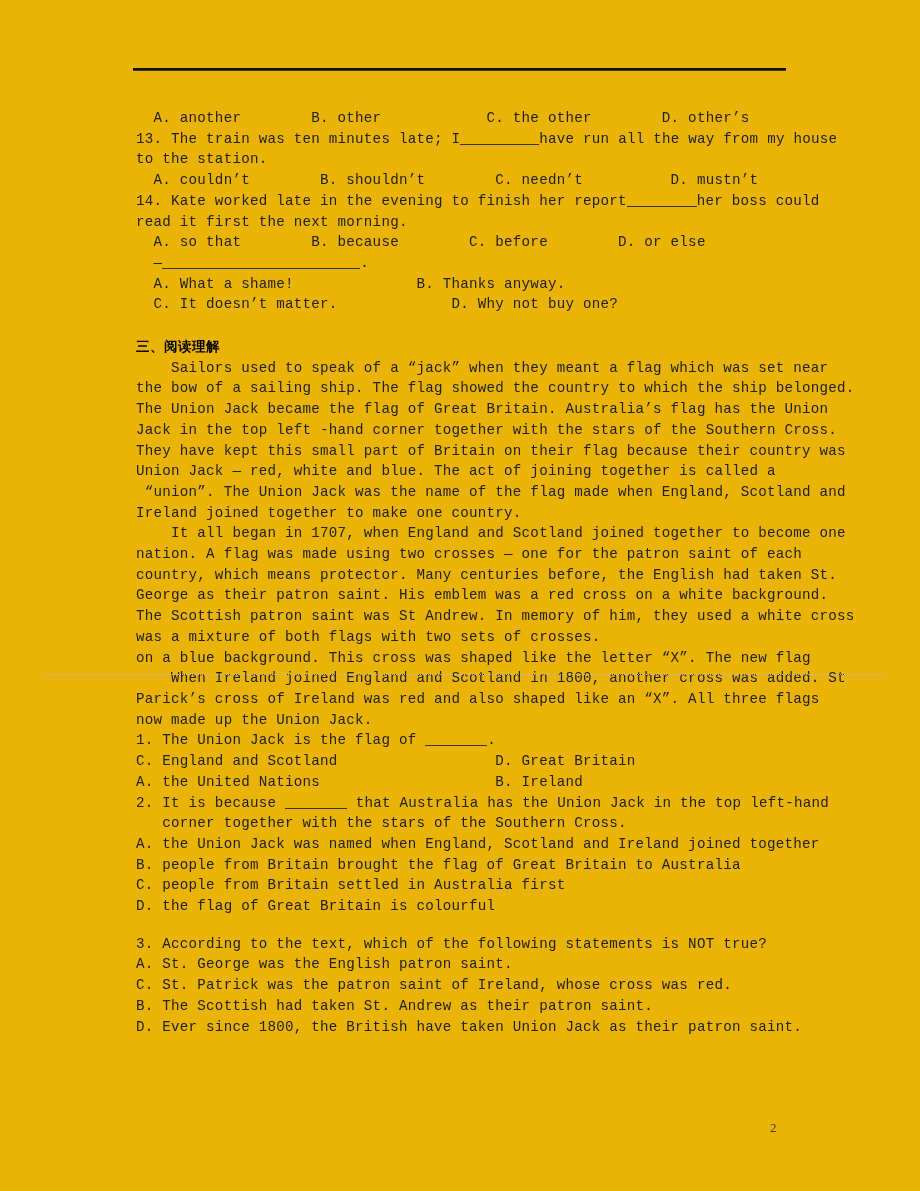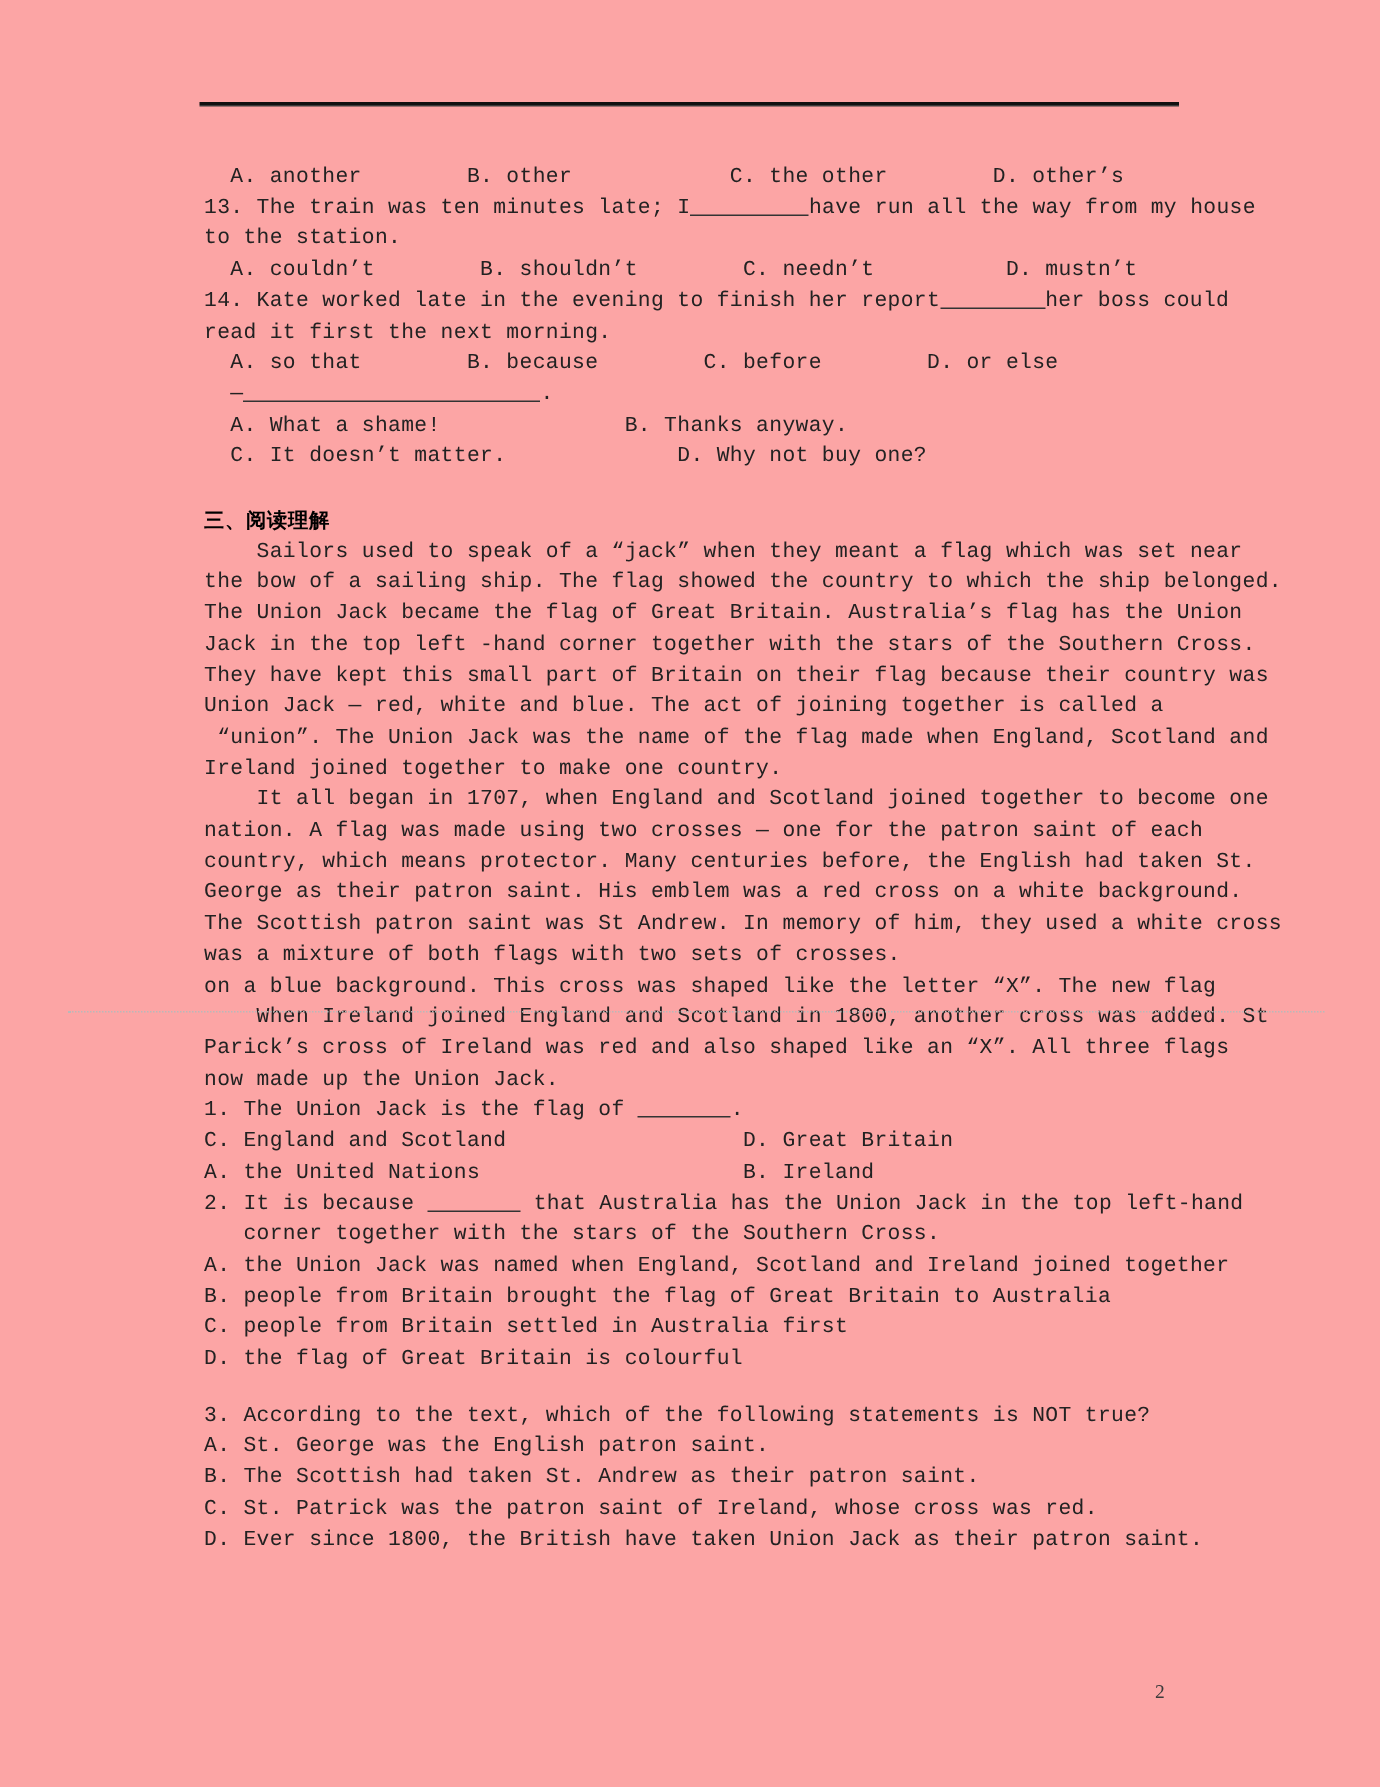--- a/index.html
+++ b/index.html
@@ -8,21 +8,21 @@
     background: #ffffff;
   }
   body {
     font-family: "Liberation Mono", "DejaVu Sans Mono", monospace;
     color: #1a1a1a;
   }
   .page {
     position: relative;
     width: 920px;
     height: 1191px;
-    background: #fca5a5;
+    background: #eab308;
     overflow: hidden;
   }
   .header-rule {
     position: absolute;
     left: 133px;
     top: 68px;
     width: 653px;
     height: 0;
     border-top: 2px solid #111111;
     border-bottom: 1px solid #3a3a3a;
@@ -147,22 +147,22 @@
     <div class="opts">A. the Union Jack was named when England, Scotland and Ireland joined together</div>
     <div class="opts">B. people from Britain brought the flag of Great Britain to Australia</div>
     <div class="opts">C. people from Britain settled in Australia first</div>
     <div class="opts">D. the flag of Great Britain is colourful</div>
 
     <div class="spacer-md"></div>
 
     <div class="ln">3. According to the text, which of the following statements is NOT true?</div>
 
     <div class="opts">A. St. George was the English patron saint.</div>
+    <div class="opts">C. St. Patrick was the patron saint of Ireland, whose cross was red.</div>
     <div class="opts">B. The Scottish had taken St. Andrew as their patron saint.</div>
-    <div class="opts">C. St. Patrick was the patron saint of Ireland, whose cross was red.</div>
     <div class="opts">D. Ever since 1800, the British have taken Union Jack as their patron saint.</div>
 
   </div>
 
   <div class="pagebreak"></div>
 
   <div class="pageno">2</div>
 
 </div>
 

